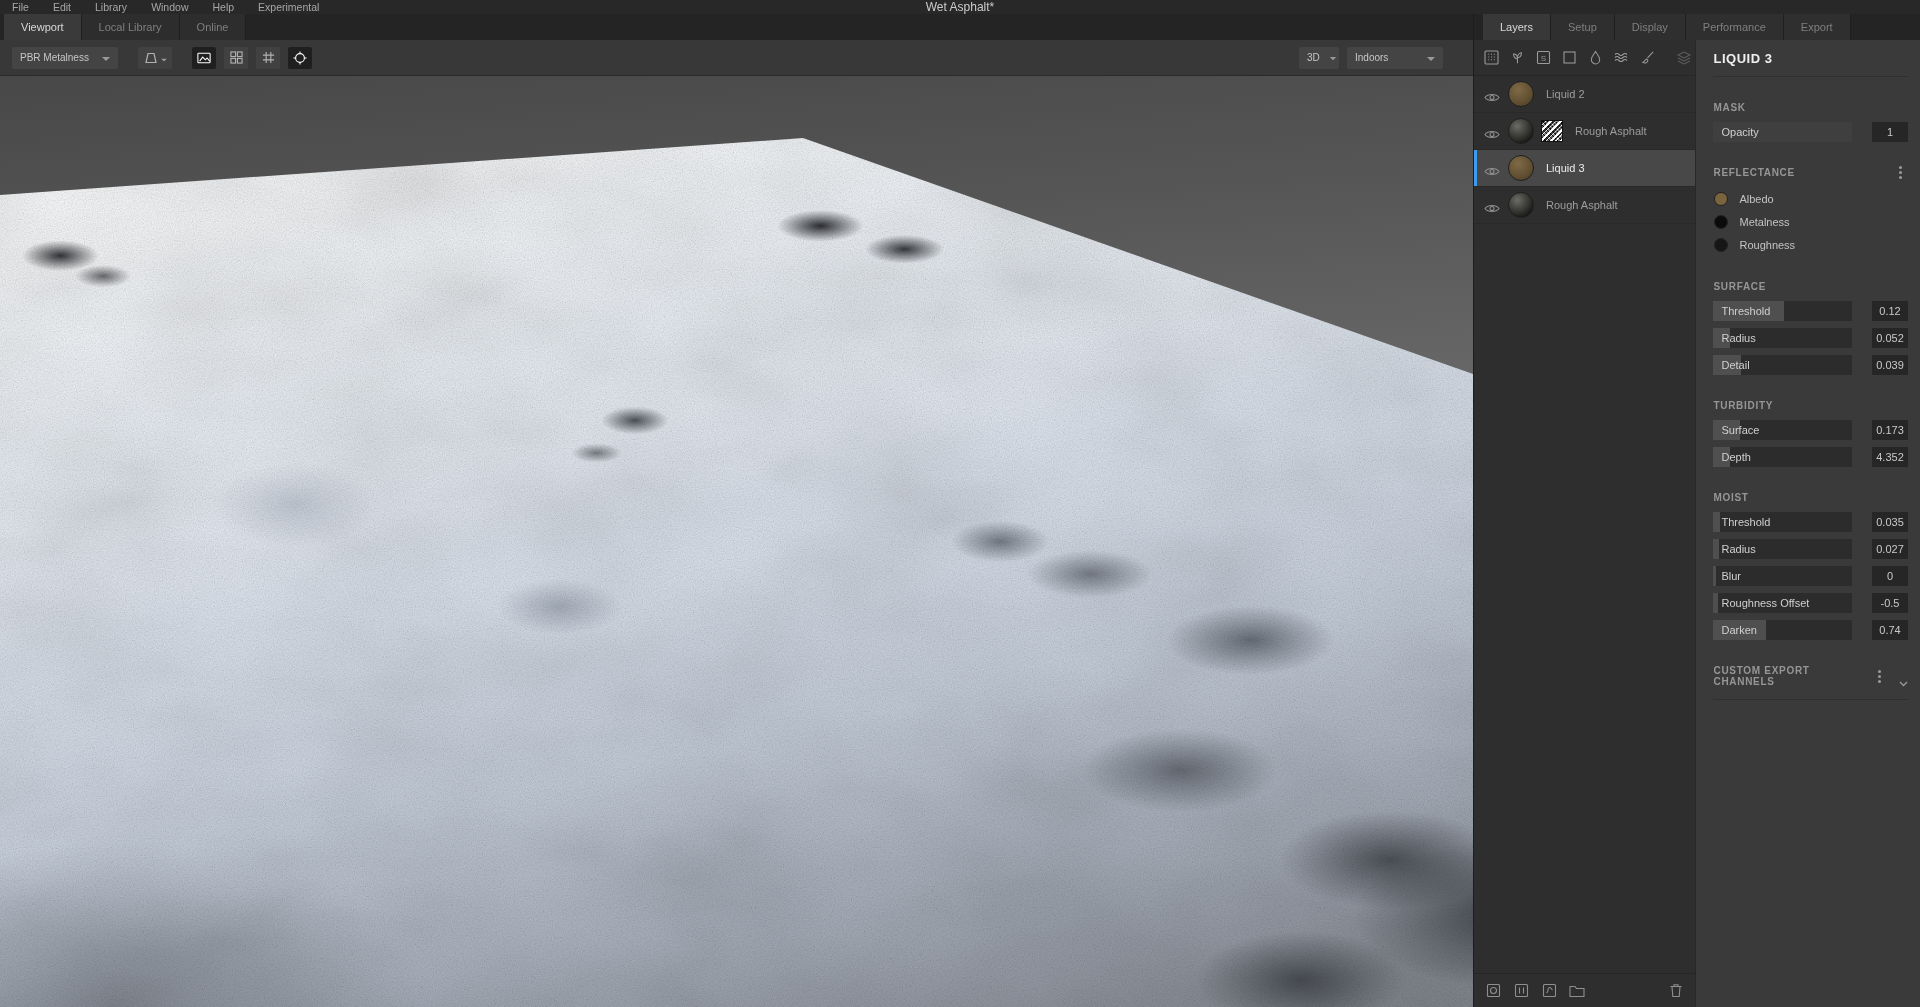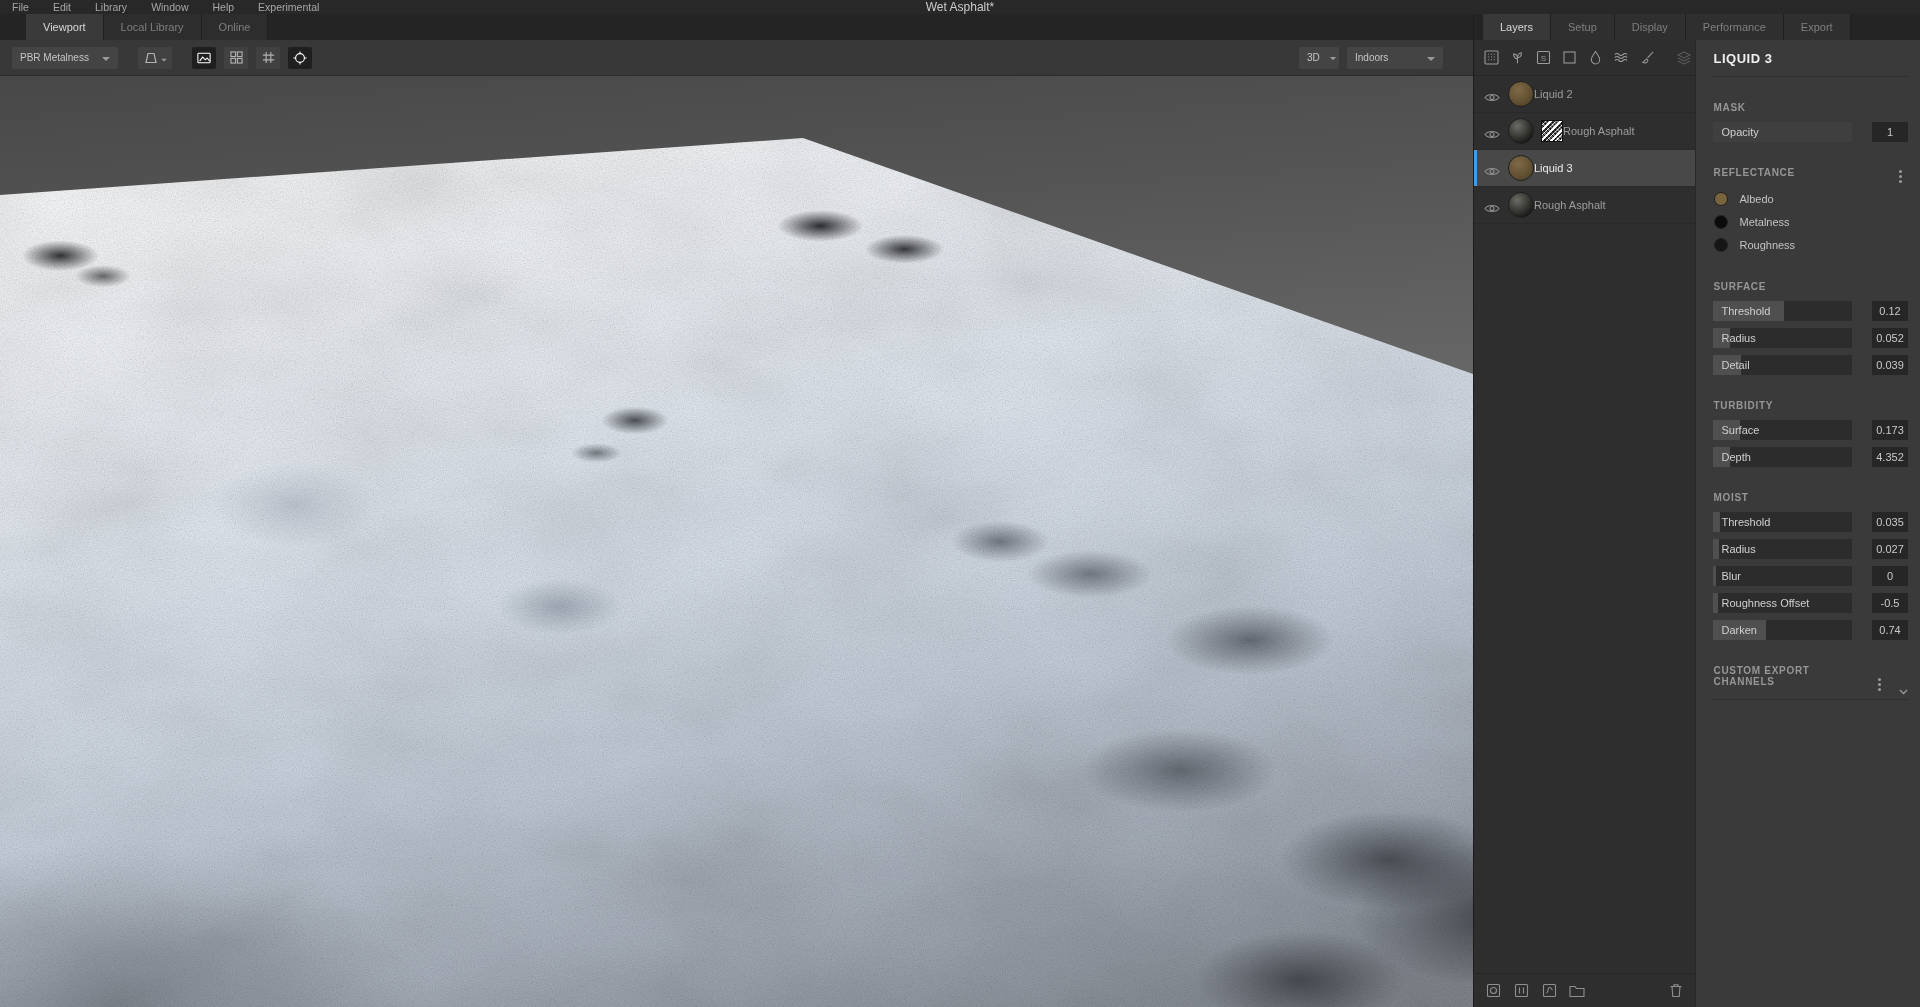--- a/index.html
+++ b/index.html
@@ -9,21 +9,21 @@
     background:#2b2b2b; font-family:"Liberation Sans", sans-serif;
     color:#b5b5b5; user-select:none;
   }
   
   .menubar { height:14px; background:#282828; display:flex; align-items:center; position:relative; }
   .menu-item { font-size:10.5px; color:#a6a6a6; padding:0 12px; line-height:14px; cursor:default; }
   .menu-item:first-child { padding-left:12px; }
   .doc-title { position:absolute; left:50%; transform:translateX(-50%); font-size:12px; color:#cccccc; }
   
   .tabrow { height:26px; display:flex; background:#222222; }
-  .tabrow .left { width:1473px; display:flex; background:#242424; padding-left:26px; }
+  .tabrow .left { width:1473px; display:flex; background:#242424; padding-left:4px; }
   .tabrow .right { width:447px; display:flex; background:#242424; padding-left:9px; border-left:1px solid #1d1d1d; }
   .tab { font-size:11px; line-height:26px; padding:0 17px; background:#2d2d2d; color:#7f7f7f; border-right:1px solid #1f1f1f; cursor:pointer; white-space:nowrap; }
   .tab.active { background:#3a3a3a; color:#d8d8d8; }
   .tabrow .right .tab { background:#2f2f2f; }
   .tabrow .right .tab.active { background:#383838; color:#d8d8d8; }
   
   .toolbar { width:1473px; height:36px; background:#383838; display:flex; align-items:center; padding:0 12px; border-bottom:1px solid #2a2a2a; }
   .dropdown { height:22px; background:#444444; border-radius:2px; display:flex; align-items:center; font-size:10px; color:#c6c6c6; padding:0 8px; cursor:pointer; }
   .dropdown .caret { margin-left:auto; padding-left:10px; }
   .caret::after { content:""; display:inline-block; border-left:4px solid transparent; border-right:4px solid transparent; border-top:4px solid #9a9a9a; }
@@ -79,31 +79,31 @@
   .layer-row.selected .accent { display:block; position:absolute; left:0; top:0; width:3px; height:100%; }
   .eye { width:16px; height:11px; margin-left:10px; flex:none; cursor:pointer; }
   .eye svg { stroke:#8f8f8f; fill:none; stroke-width:1.1; }
   .thumb { width:26px; height:26px; border-radius:50%; margin-left:8px; flex:none; border:1px solid #1f1f1f; cursor:pointer; }
   .thumb.liquid { background:radial-gradient(circle at 38% 32%, #7f6a46, #5f4e30 62%, #483a23 95%); }
   .thumb.sphere { background:radial-gradient(circle at 35% 30%, #6c6c66, #30302c 55%, #0d0d0d 88%); }
   .maskthumb { width:22px; height:22px; margin-left:7px; flex:none; border:1px solid #111; cursor:pointer;
     background:repeating-linear-gradient(45deg,#e8e8e8 0 2px,#2a2a2a 2px 3px,#b9b9b9 3px 5px,#111111 5px 6px),
                repeating-linear-gradient(-45deg,#ffffff 0 2px,#444444 2px 4px,#cccccc 4px 5px,#222222 5px 7px);
     background-blend-mode:overlay; }
-  .layer-name { font-size:11px; color:#9d9d9d; white-space:nowrap; }
+  .layer-name { font-size:11px; color:#9d9d9d; margin-left:12px; white-space:nowrap; }
   .layer-row.selected .layer-name { color:#ececec; }
   .layer-footer { height:34px; border-top:1px solid #262626; display:flex; align-items:center; padding:0 11px; gap:12px; background:#2e2e2e; }
   .ficon { width:16px; height:16px; display:flex; align-items:center; justify-content:center; cursor:pointer; }
   .ficon svg { stroke:#8f8f8f; fill:none; stroke-width:1.1; }
   .layer-footer .spacer { flex:1; }
   
   .props-header { height:37px; display:flex; align-items:center; border-bottom:1px solid #2f2f2f; font-size:13px; font-weight:bold; letter-spacing:.5px; color:#efefef; }
   .section { margin-top:25px; }
   .section-label { font-size:10px; font-weight:bold; letter-spacing:.7px; color:#969696; margin-bottom:9px; }
-  .section-head { display:flex; align-items:flex-end; margin-bottom:9px; }
+  .section-head { display:flex; align-items:center; margin-bottom:9px; }
   .section-head .section-label { margin-bottom:0; }
   .slider-row { display:flex; gap:20px; height:20px; margin-bottom:7px; }
   .slider-track { position:relative; flex:1; background:#2c2c2c; overflow:hidden; cursor:ew-resize; }
   .slider-fill { position:absolute; left:0; top:0; bottom:0; background:#4f4f4f; }
   .slider-track.full { background:#3f3f3f; box-shadow:inset 0 0 0 1px #4a4a4a; }
   .slider-track.full .slider-fill { background:#3f3f3f; }
   .slider-label { position:absolute; left:8px; top:0; line-height:20px; font-size:11px; color:#d0d0d0; }
   .value-box { width:36px; background:#262626; color:#c9c9c9; font-size:11px; line-height:20px; text-align:center; cursor:text; }
   .channel-row { display:flex; align-items:center; height:23px; gap:11px; margin-left:1px; cursor:pointer; }
   .swatch { width:14px; height:14px; border-radius:50%; border:1px solid #222; flex:none; }

